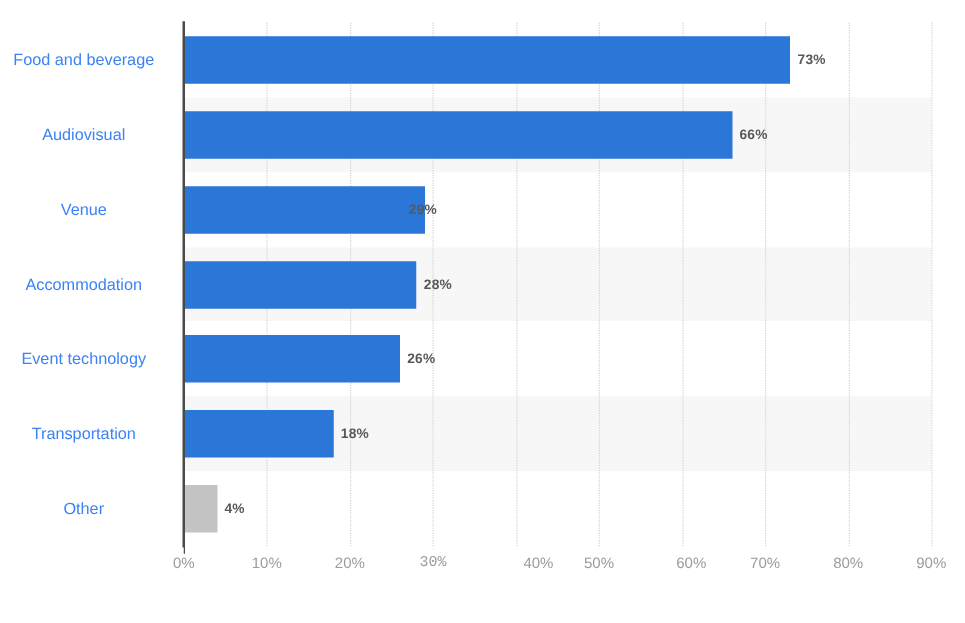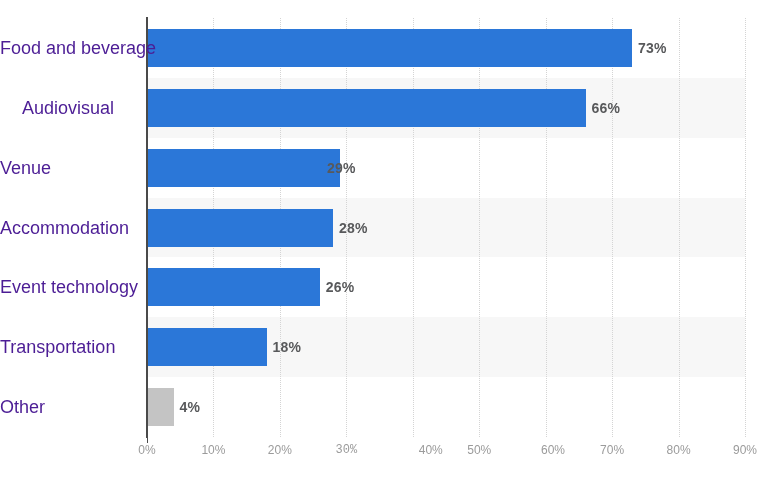--- a/index.html
+++ b/index.html
@@ -68,35 +68,35 @@
     background: #2b77d8;
   }
   .bar.other {
     background: #c4c4c4;
   }
 
   .bar-value {
     position: absolute;
     height: 38px;
     line-height: 38px;
-    font-size: 14px;
+    font-size: 11px;
     font-weight: bold;
     color: #58595b;
     white-space: nowrap;
     letter-spacing: 0.2px;
   }
 
   
   .cat-label {
     position: absolute;
     left: 0;
     width: 134px;
-    text-align: left;
-    font-size: 18px;
-    color: #4c1d95;
+    text-align: center;
+    font-size: 13px;
+    color: #3b82f6;
     height: 38px;
     line-height: 38px;
     white-space: nowrap;
   }
 
   
   .tick-label {
     position: absolute;
     top: 443px;
     font-size: 12px;
@@ -162,21 +162,21 @@
         <div class="bar" style="left: 0px; top: 310.214px; width: 119.6px; background: rgb(43, 119, 216);"></div>
         <div class="bar other" style="left: 0px; top: 370.071px; width: 26.5778px; background: rgb(196, 196, 196);"></div>
       </div>
   </div>
 
   <div class="y-axis-line"></div>
   <div class="origin-tick"></div>
 
   <div id="cat-labels">
       <div class="cat-label" style="top: 28.9286px;">Food and beverage</div>
-      <div class="cat-label" style="top: 88.7857px; margin-left: 22px;">Audiovisual</div>
+      <div class="cat-label" style="top: 88.7857px;">Audiovisual</div>
       <div class="cat-label" style="top: 148.643px;">Venue</div>
       <div class="cat-label" style="top: 208.5px;">Accommodation</div>
       <div class="cat-label" style="top: 268.357px;">Event technology</div>
       <div class="cat-label" style="top: 328.214px;">Transportation</div>
       <div class="cat-label" style="top: 388.071px;">Other</div>
     </div>
 
   <div id="value-labels">
       <div class="bar-value" style="left: 638.044px; top: 28.9286px;">73%</div>
       <div class="bar-value" style="left: 591.533px; top: 88.7857px;">66%</div>

